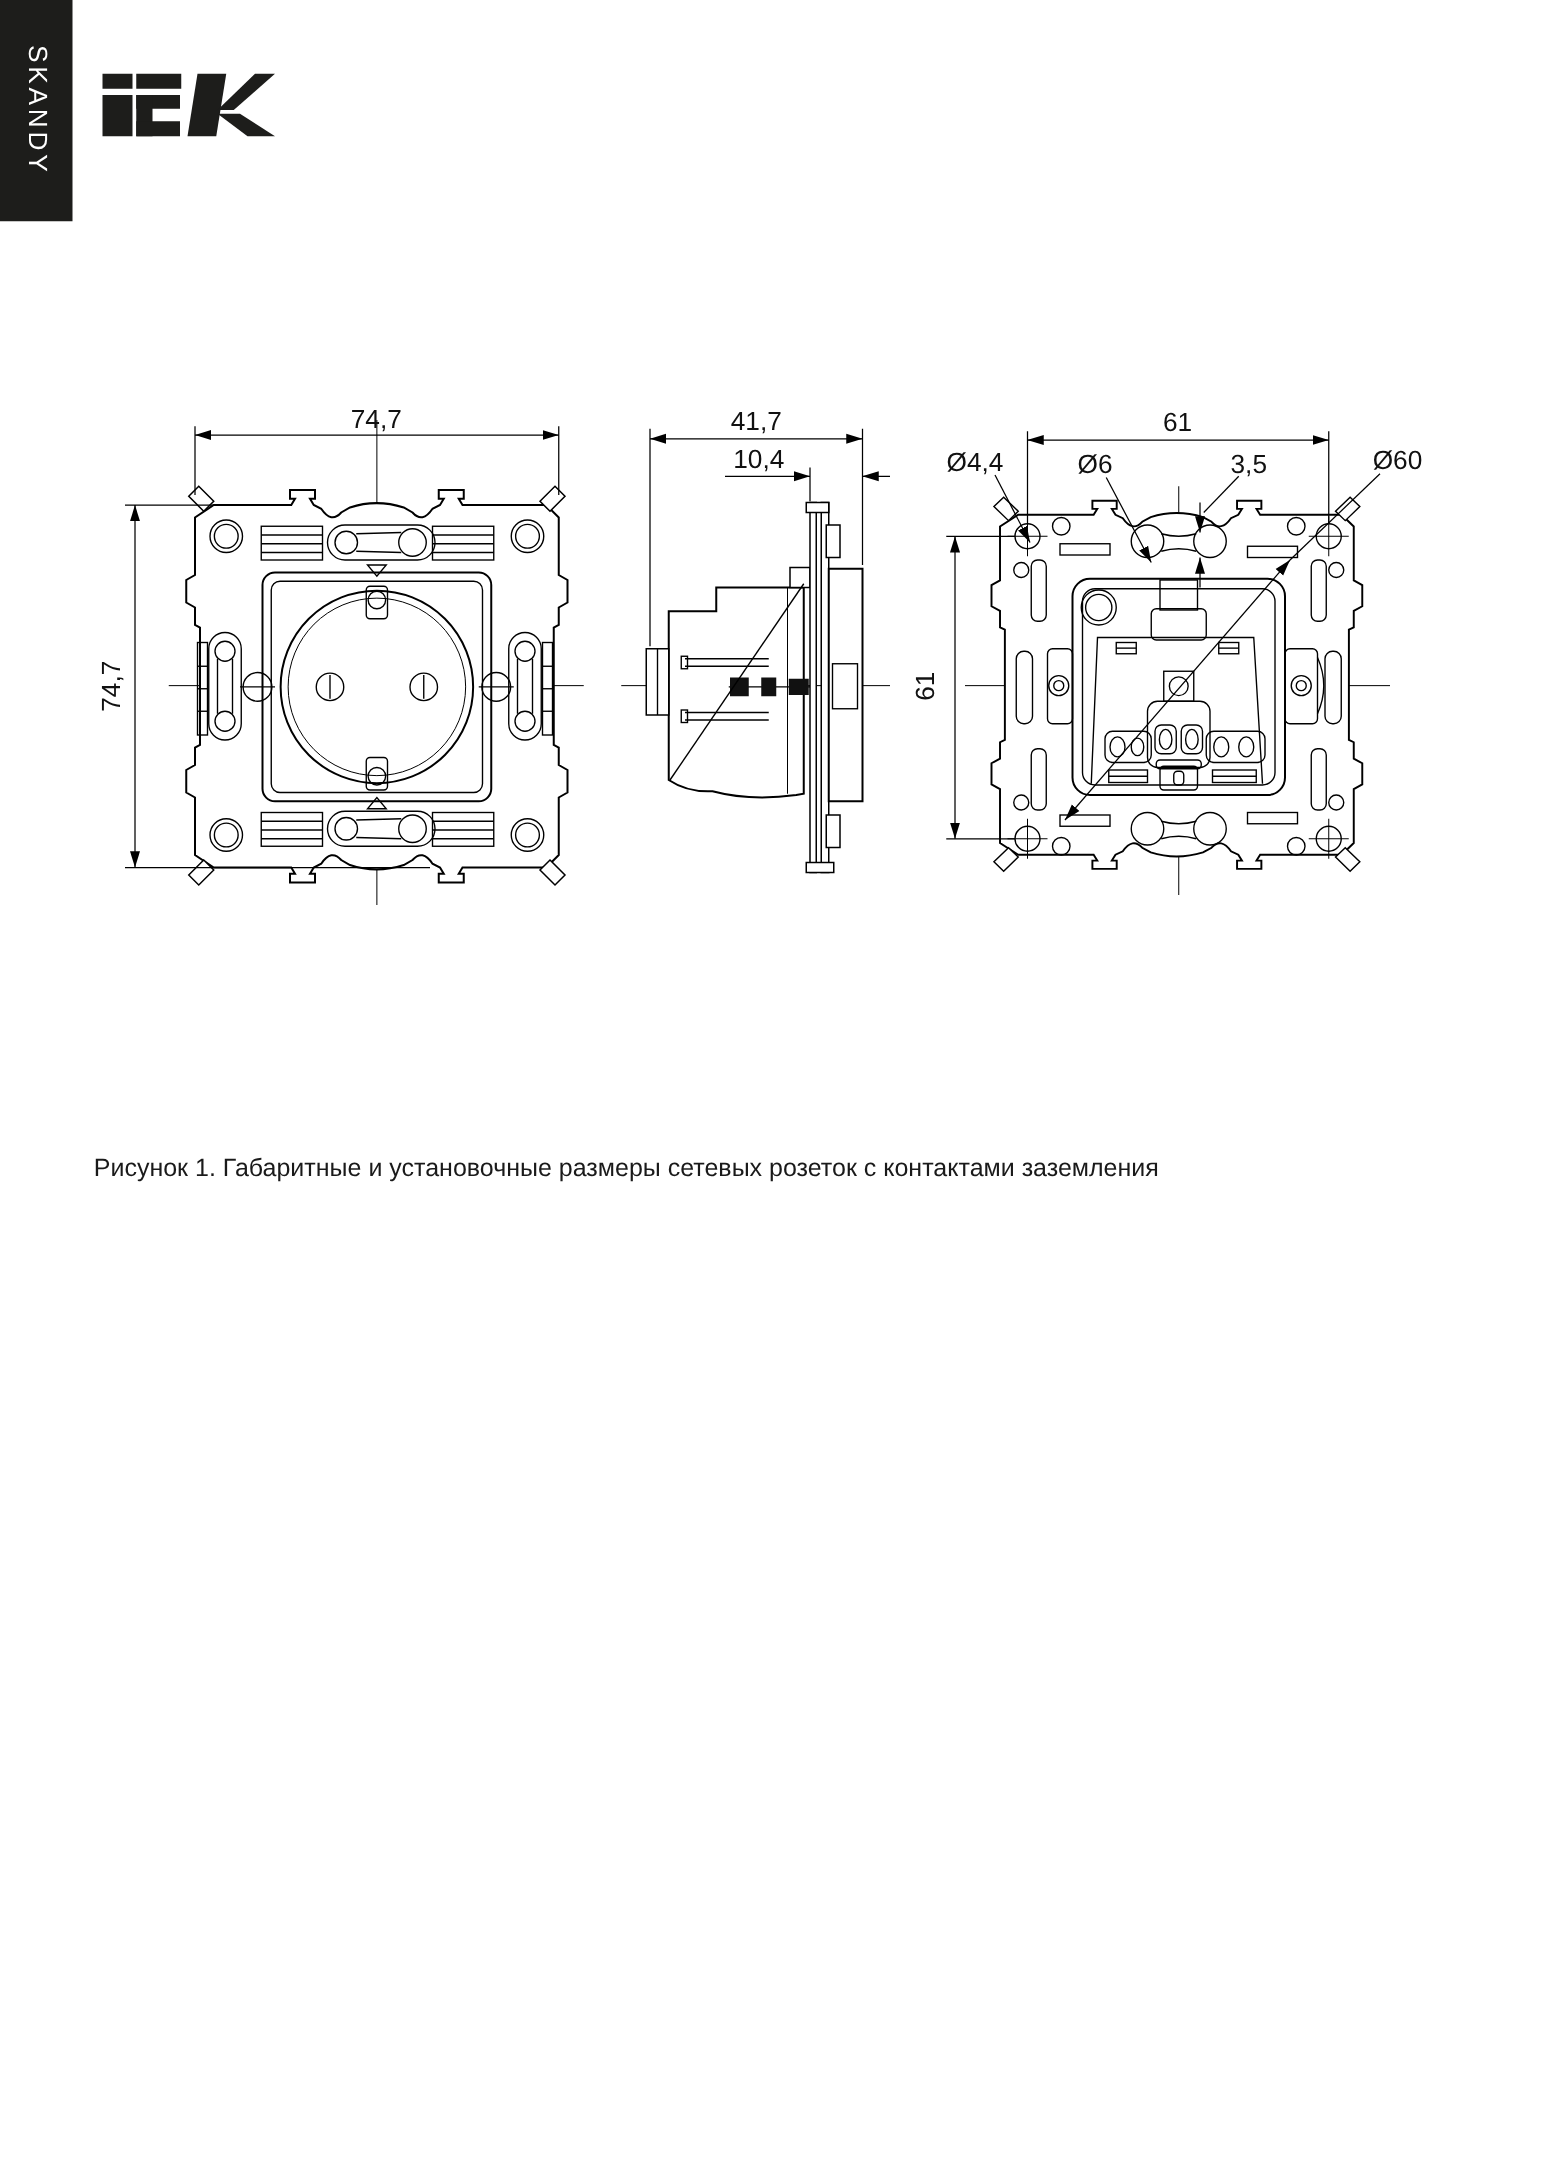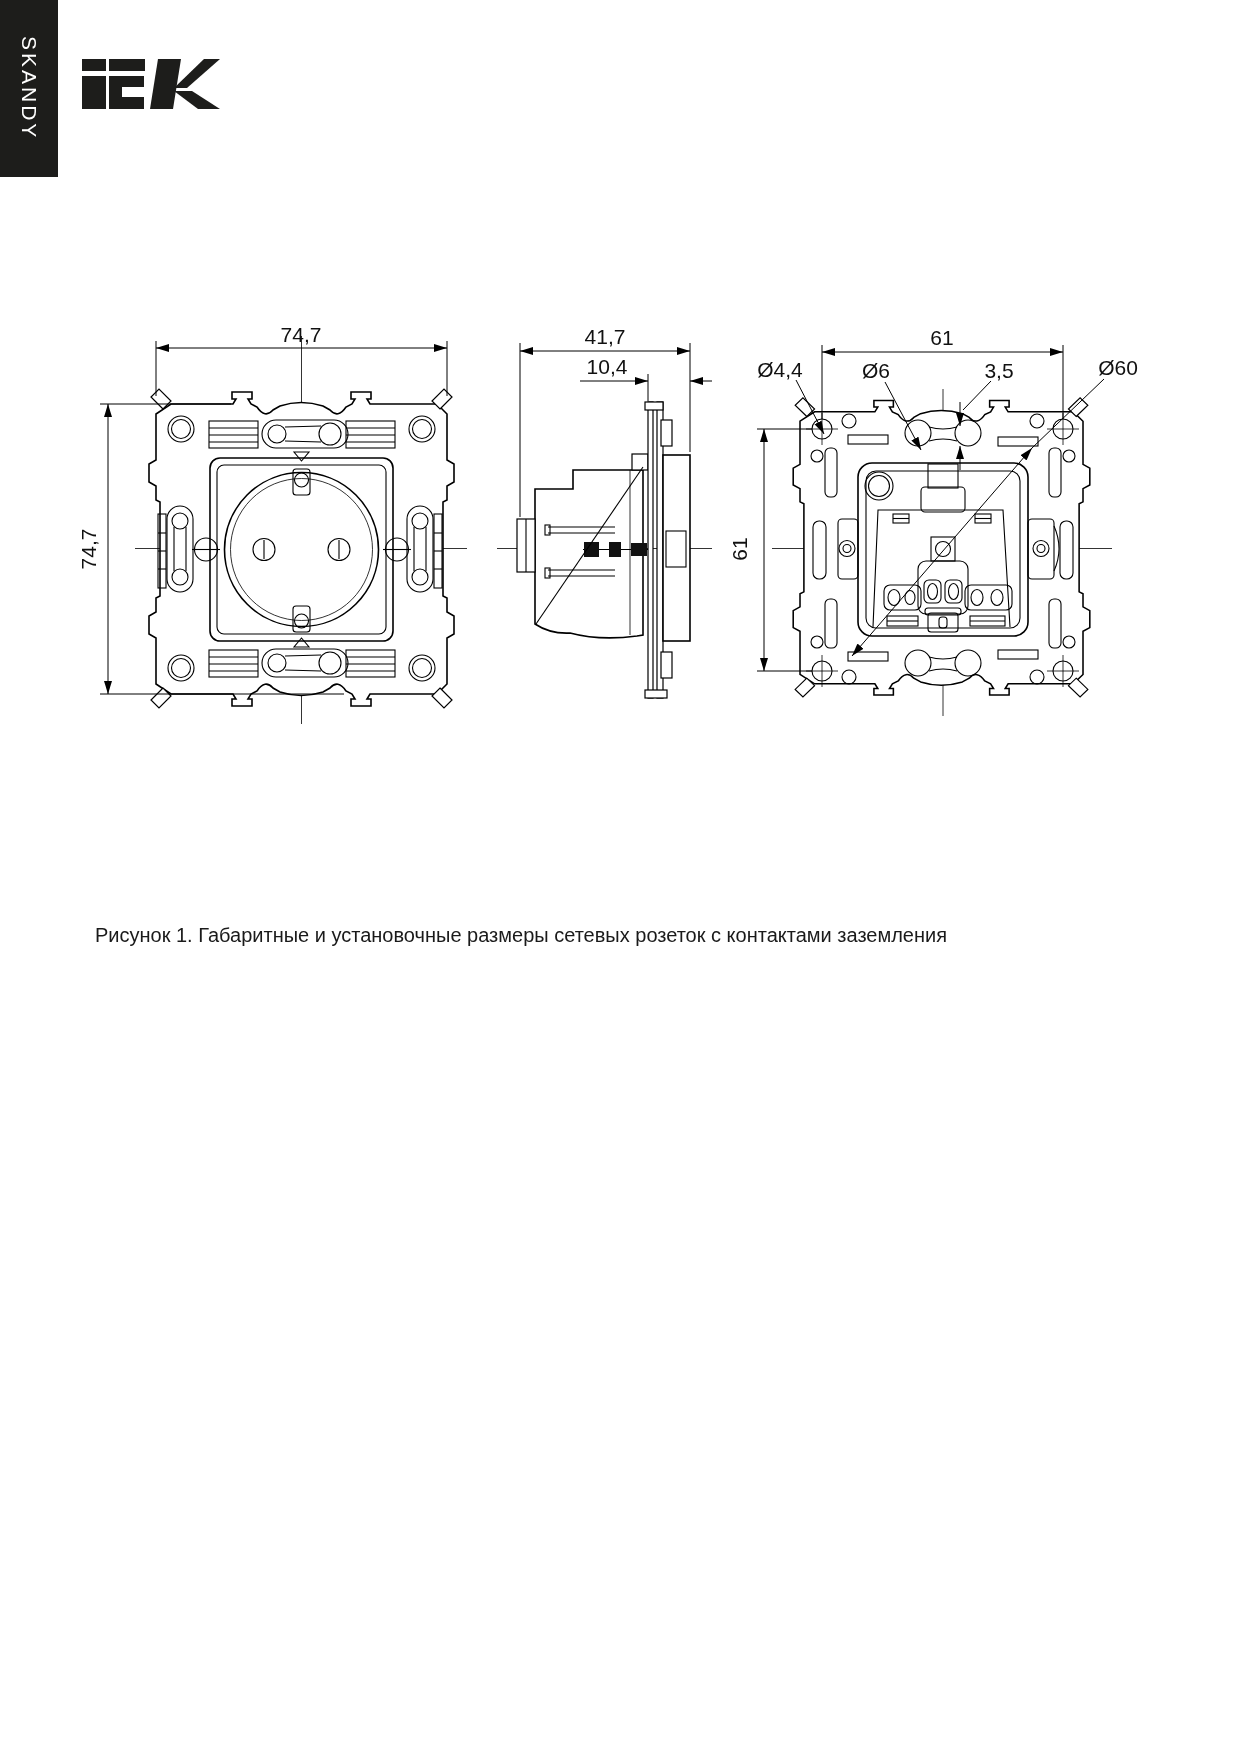--- a/index.html
+++ b/index.html
@@ -13,21 +13,21 @@
   }
   .spine span{
     color:#fff;font-size:21px;letter-spacing:3px;
     writing-mode:vertical-rl;text-orientation:sideways;
     font-family:"Liberation Sans", sans-serif;
   }
   .logo{position:absolute;left:80px;top:58px;width:140px;height:53px;}
   .drawing{position:absolute;left:0;top:280px;width:1239px;height:460px;}
   .caption{
     position:absolute;left:75px;top:923px;width:1000px;
-    font-size:20px;color:#1a1a1a;line-height:25px;margin-left:20px;
+    font-size:20px;color:#1a1a1a;line-height:25px;
   }
   .fw{fill:#fff;stroke:#000;stroke-width:1.6;}
   .fw2{fill:#fff;stroke:#000;stroke-width:1.2;}
   .ln{fill:none;stroke:#000;stroke-width:1.6;}
   .ln2{fill:none;stroke:#000;stroke-width:1.1;}
   .dim{fill:none;stroke:#000;stroke-width:1;}
   .cl{fill:none;stroke:#000;stroke-width:0.8;}
   .dk{fill:#111;stroke:none;}
   text.d{font-family:"Liberation Sans",sans-serif;font-size:21px;fill:#111;}
 </style>

